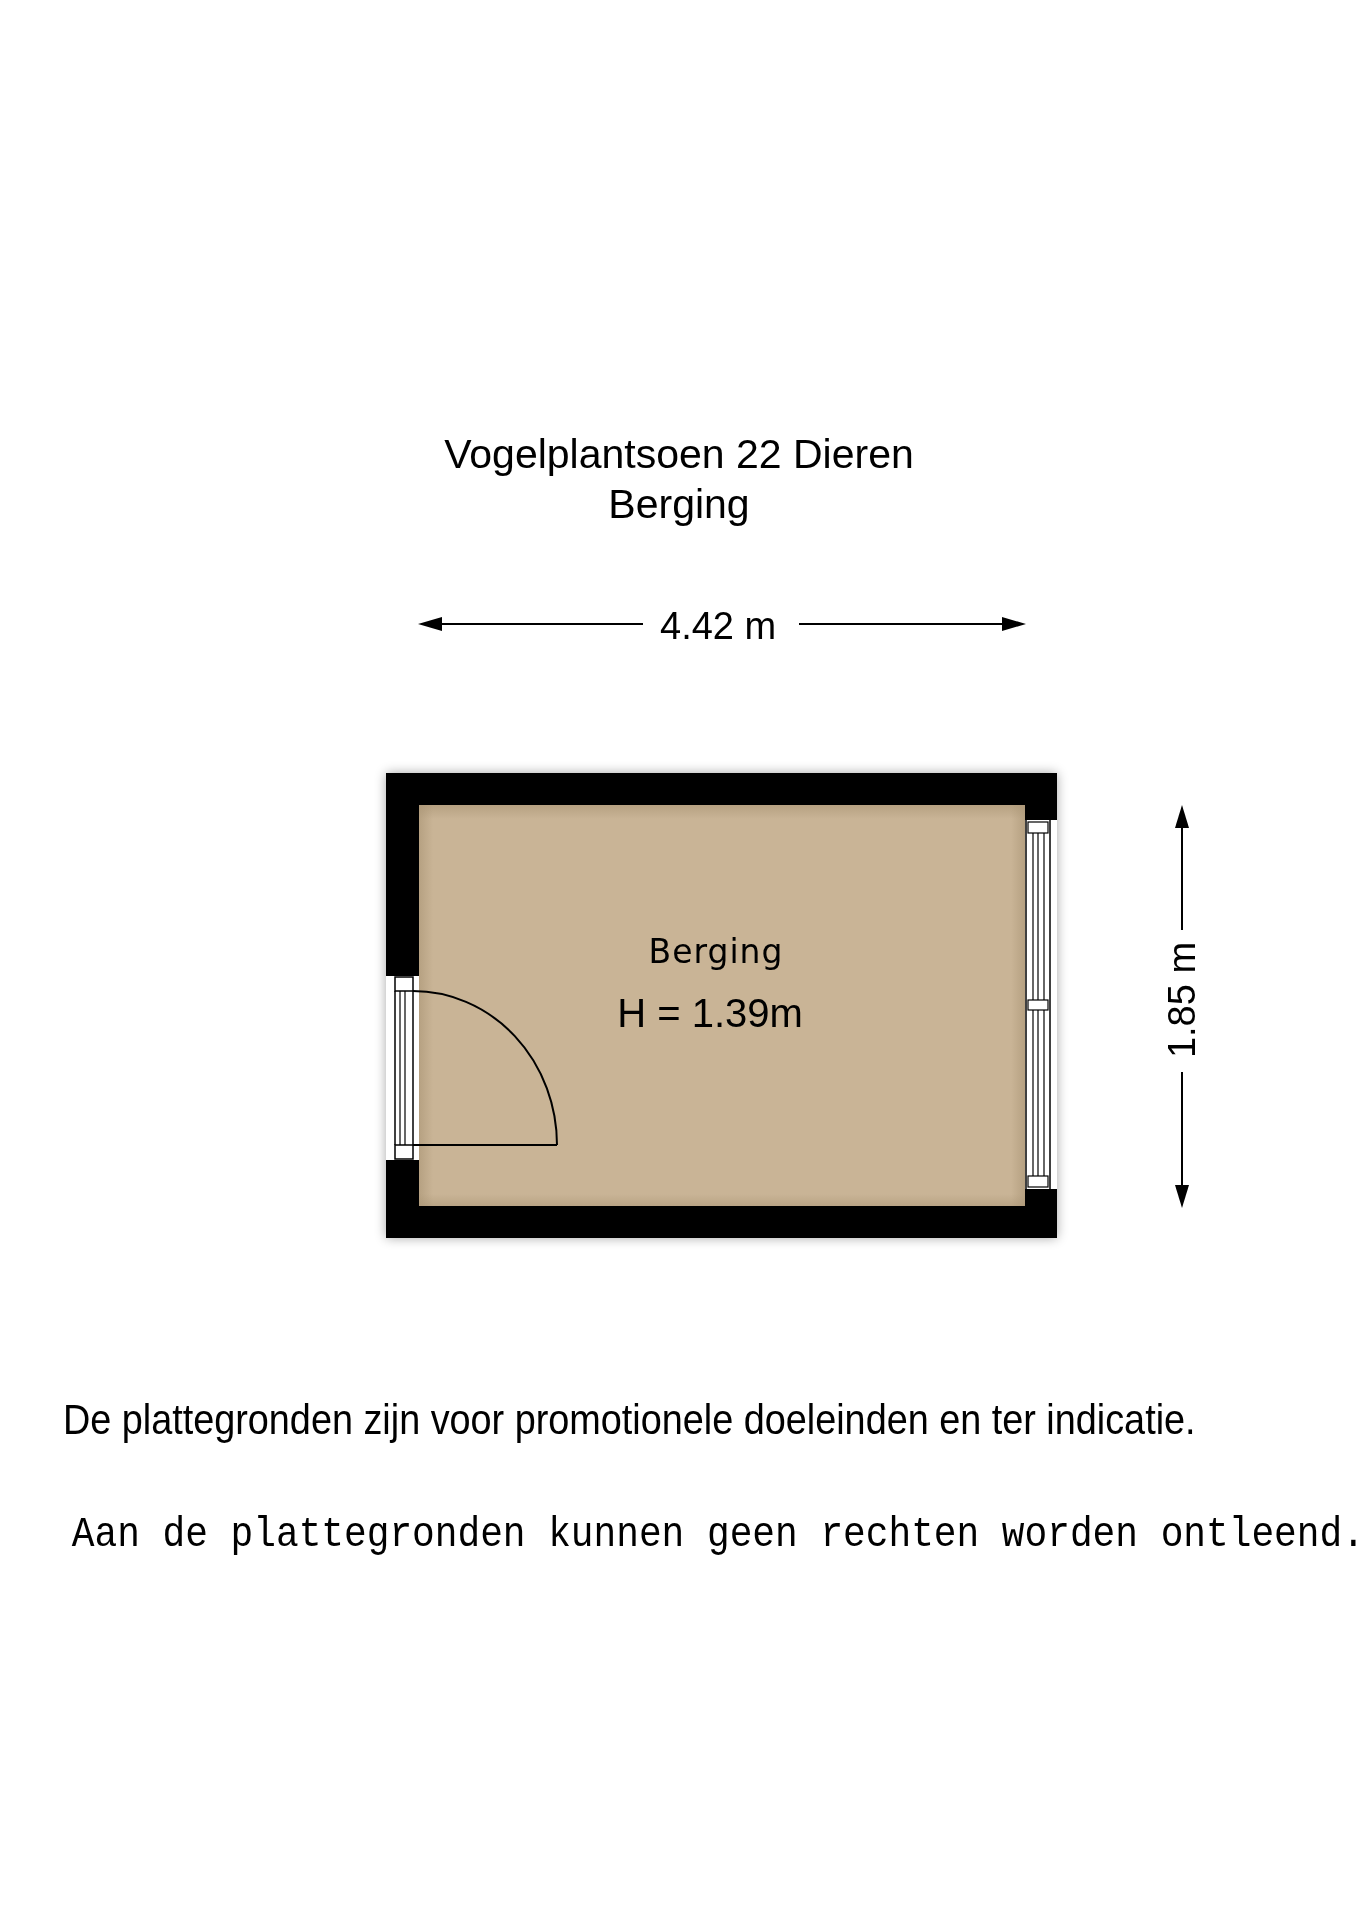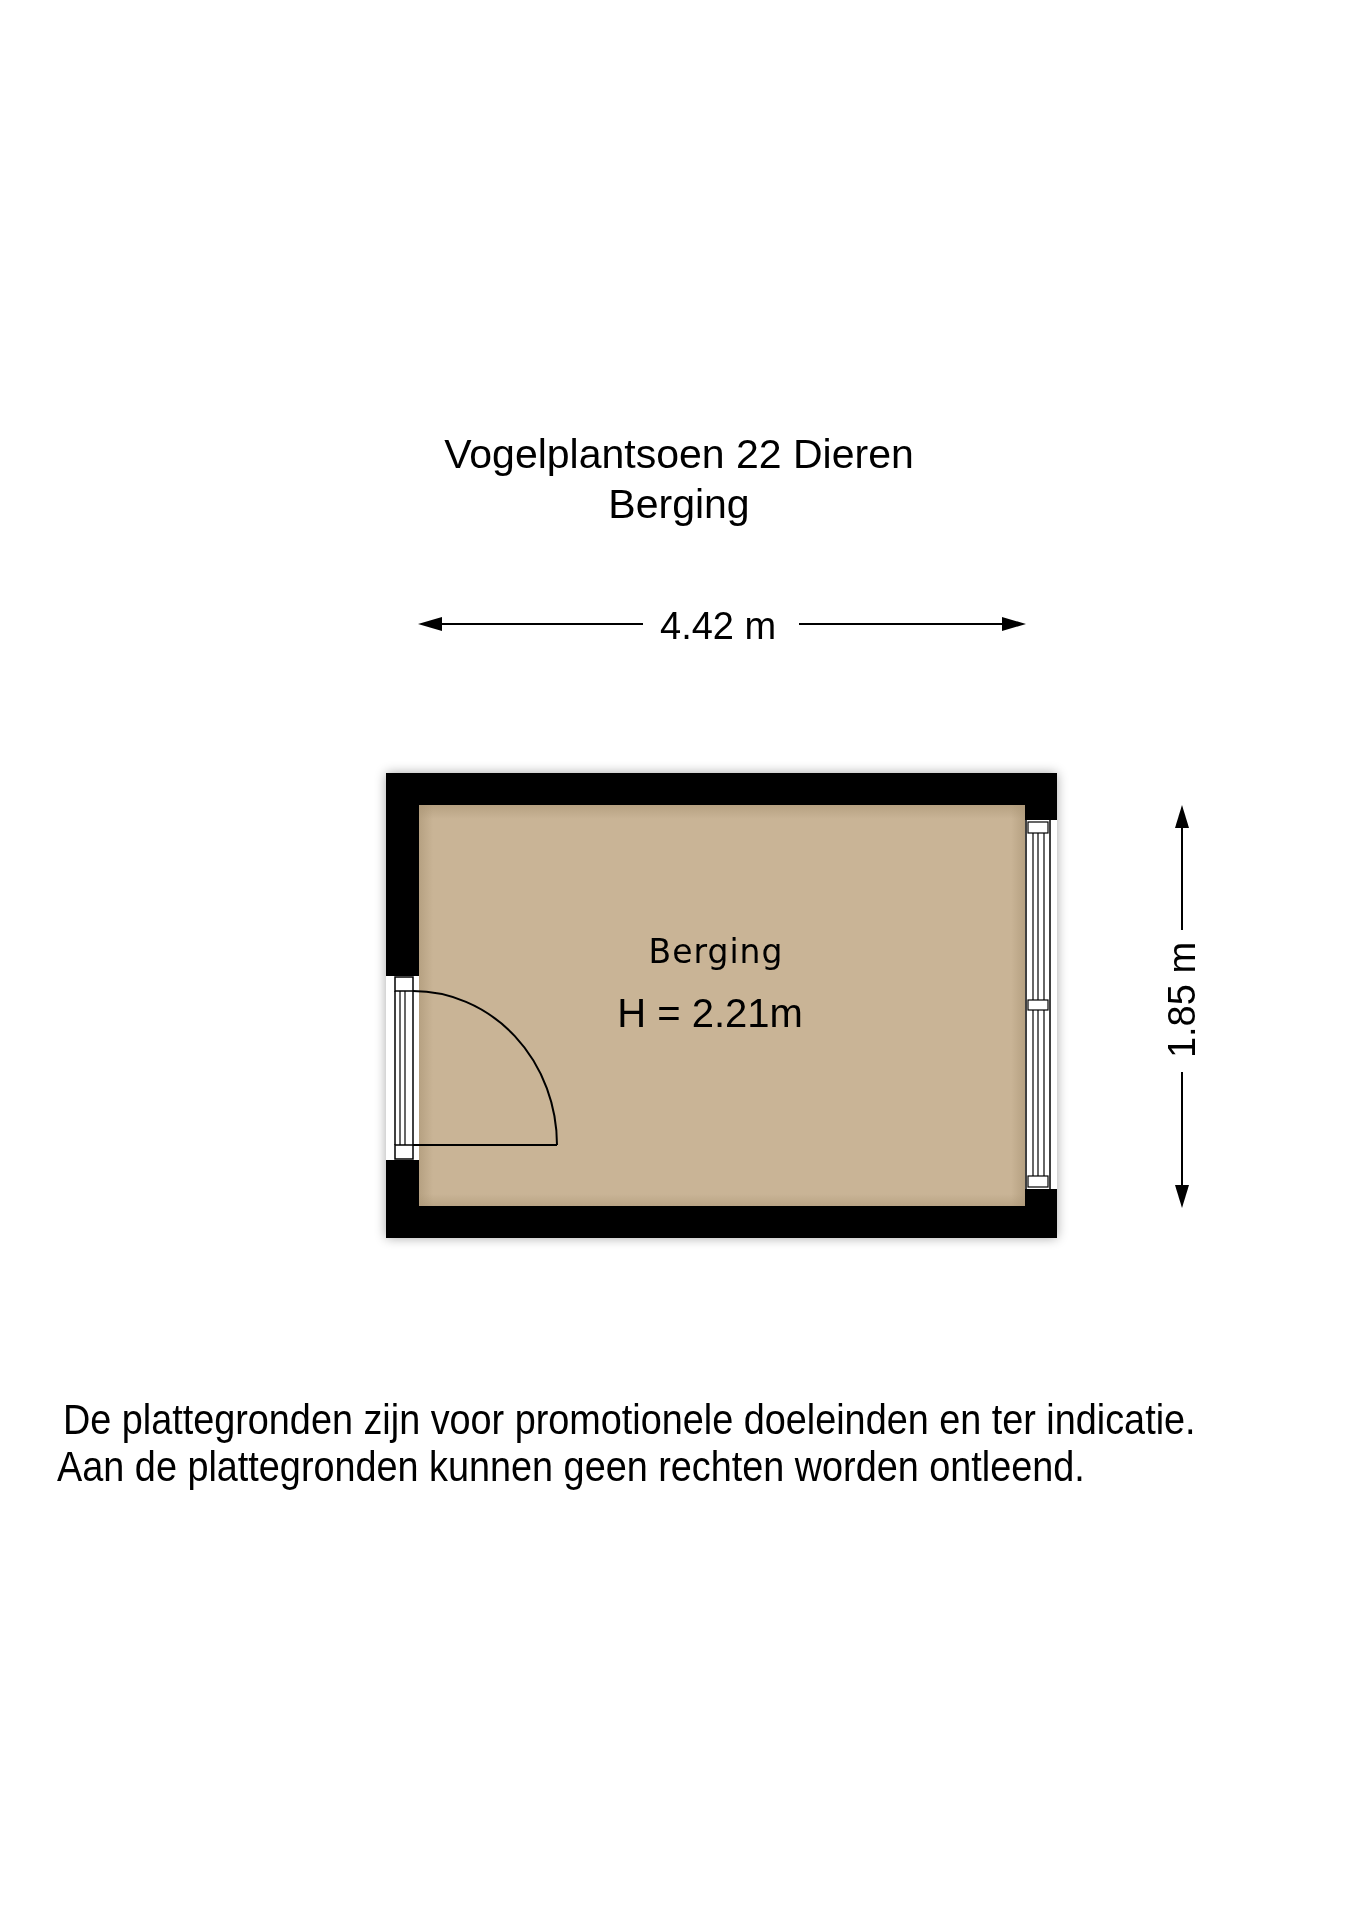--- a/index.html
+++ b/index.html
@@ -128,16 +128,16 @@
       <line x1="1038" y1="1010" x2="1038" y2="1176" stroke="#000" stroke-width="1.2"></line>
       <line x1="1044" y1="1010" x2="1044" y2="1176" stroke="#000" stroke-width="1.2"></line>
     </g>
   </g>
 </svg>
 
 <div class="dim-text" style="left:660px; top:607px;">4.42 m</div>
 <div class="dim-text" style="left:1182px; top:1000px; transform: translate(-50%,-50%) rotate(-90deg); transform-origin: center;">1.85 m</div>
 
 <div class="room-label" style="left:616px; width:200px; top:935px;">Berging</div>
-<div class="room-height" style="left:600px; width:220px; top:993px;">H = 2.21m</div>
+<div class="room-height" style="left:600px; width:220px; top:993px;">H = 1.39m</div>
 
 <div class="disclaimer" style="top:1399px;"><span>De plattegronden zijn voor promotionele doeleinden en ter indicatie.</span></div>
-<div class="disclaimer" style="top:1446px;"><span>Aan de plattegronden kunnen geen rechten worden ontleend.</span></div>
+<div class="disclaimer" style="top:1514px;font-family:Liberation Mono, monospace;"><span>Aan de plattegronden kunnen geen rechten worden ontleend.</span></div>
 
 </body></html>

